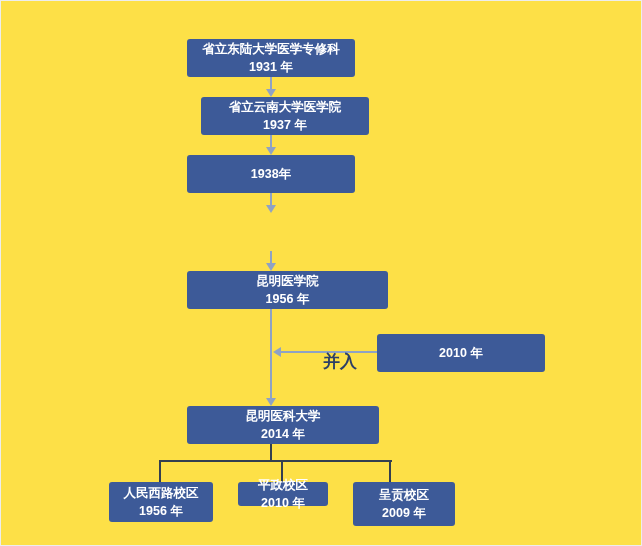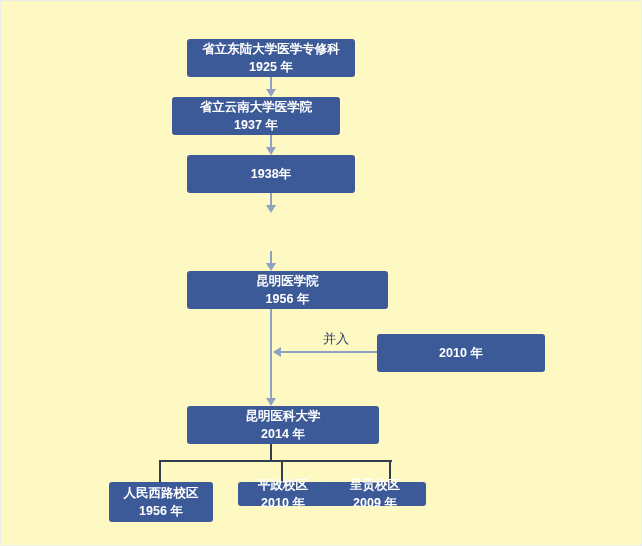--- a/index.html
+++ b/index.html
@@ -6,21 +6,21 @@
     --box:#3d5a98;
     --arrow:#8fa2c4;
     --bracket:#333f50;
     --merge-label:#2c3e66;
     --text:#ffffff;
   }
   html,body{margin:0;padding:0;background:#ffffff;}
   .canvas{
     position:relative;
     width:642px;height:546px;
-    background:#fef9c3;
+    background:#fde047;
     border:1px solid #ededed;
     box-sizing:border-box;
     font-family:"Liberation Sans","DejaVu Sans",sans-serif;
     overflow:hidden;
   }
   .node{
     position:absolute;
     background:var(--box);
     color:var(--text);
     border-radius:3px;
@@ -47,39 +47,40 @@
     position:absolute;width:0;height:0;
     border-top:5px solid transparent;
     border-bottom:5px solid transparent;
     border-right:8px solid var(--arrow);
   }
   .bracket-v{position:absolute;width:2px;background:var(--bracket);}
   .bracket-h{position:absolute;height:2px;background:var(--bracket);}
   .merge-label{
     position:absolute;
     color:var(--merge-label);
-    font-weight:normal;
-    font-size:13px;
+    font-weight:bold;
+    font-size:17px;
     white-space:nowrap;
+    margin-top:20px;
   }
 </style>
 </head>
 <body>
 
 <div class="canvas">
 
   <div class="node" style="left:186px;top:38px;width:168px;height:38px">
     <span>省立东陆大学医学专修科</span>
-    <span>1925 年</span>
+    <span>1931 年</span>
   </div>
 
   <div class="vline" style="left:269px;top:76px;height:13px"></div>
   <div class="tri-down" style="left:265px;top:88px"></div>
 
-  <div class="node" style="left:171px;top:96px;width:168px;height:38px">
+  <div class="node" style="left:200px;top:96px;width:168px;height:38px">
     <span>省立云南大学医学院</span>
     <span>1937 年</span>
   </div>
 
   <div class="vline" style="left:269px;top:134px;height:13px"></div>
   <div class="tri-down" style="left:265px;top:146px"></div>
 
   <div class="node" style="left:186px;top:154px;width:168px;height:38px">
     <span>1938年</span>
   </div>
@@ -120,18 +121,18 @@
   <div class="node" style="left:108px;top:481px;width:104px;height:40px">
     <span>人民西路校区</span>
     <span>1956 年</span>
   </div>
 
   <div class="node" style="left:237px;top:481px;width:90px;height:24px">
     <span>平政校区</span>
     <span>2010 年</span>
   </div>
 
-  <div class="node" style="left:323px;top:481px;width:102px;height:24px">
+  <div class="node" style="left:352px;top:481px;width:102px;height:44px">
     <span>呈贡校区</span>
     <span>2009 年</span>
   </div>
 
 </div>
 
 </body></html>

